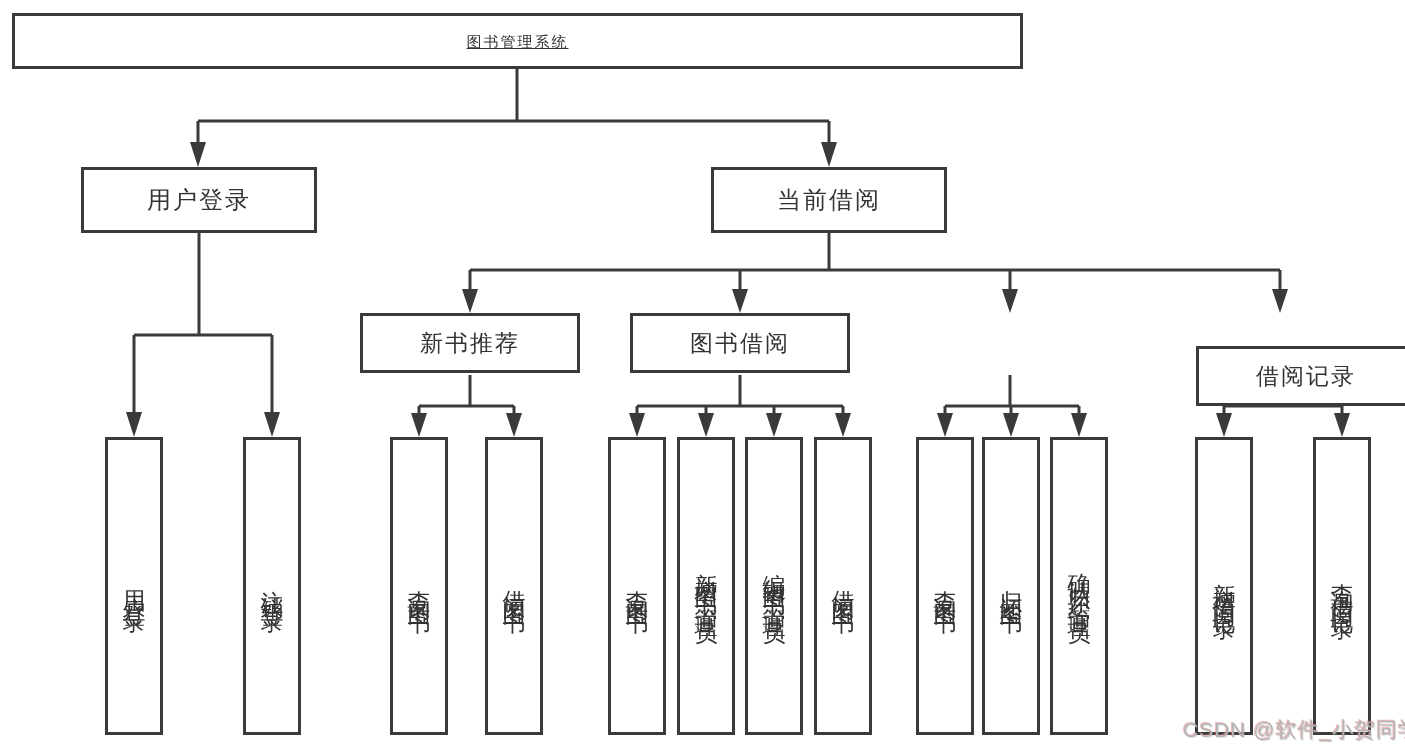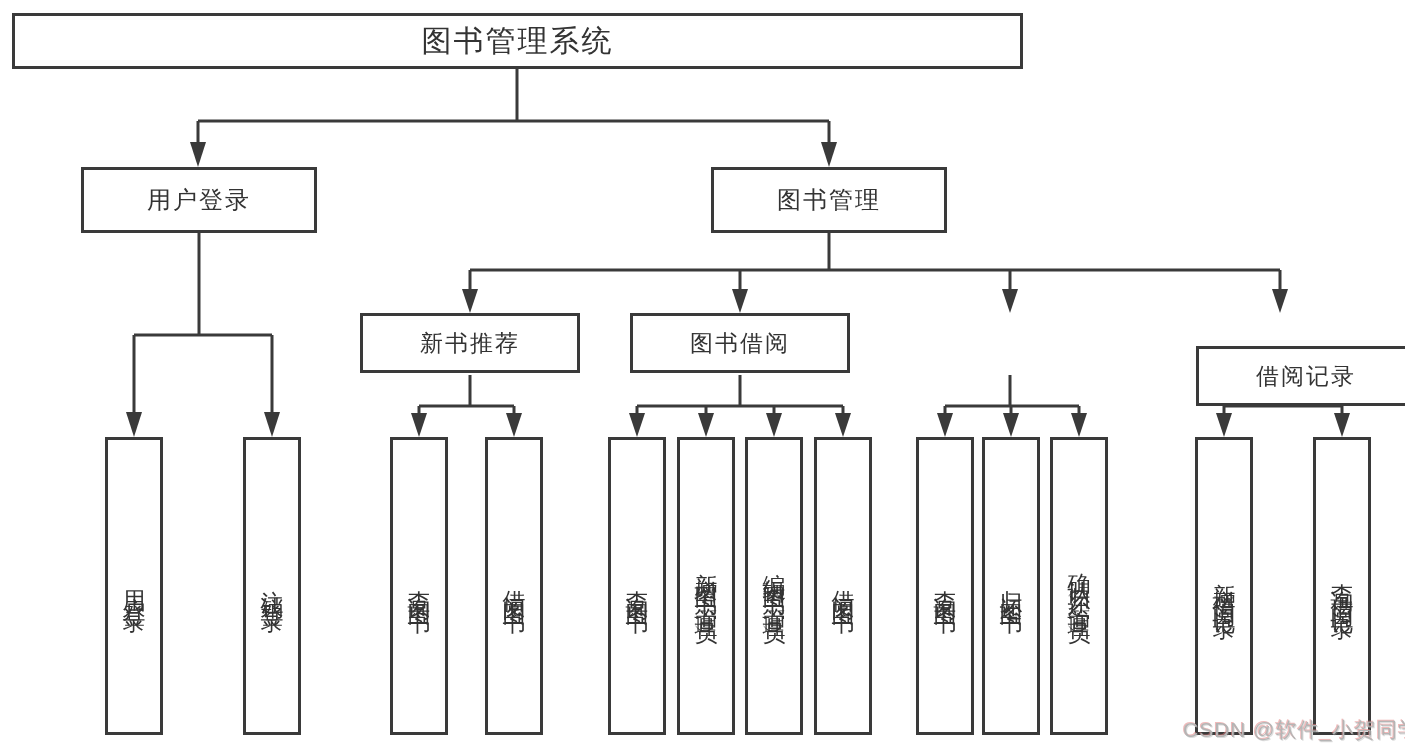--- a/index.html
+++ b/index.html
@@ -32,21 +32,22 @@
     justify-content: center;
     text-align: center;
     line-height: 1;
   }
   .node.h {
     font-size: 24px;
     letter-spacing: 2px;
   }
   .node.root {
     left: 12px; top: 13px; width: 1011px; height: 56px;
-    font-size: 30px;
+    font-size: 15px;
+    text-decoration: underline;
   }
   .node.lvl2 {
     top: 167px; width: 236px; height: 66px;
   }
   .node.lvl3 {
     top: 313px; width: 220px; height: 60px;
     font-size: 23px;
   }
   .node.leaf {
     top: 437px; width: 58px; height: 298px;
@@ -107,21 +108,21 @@
       <polygon points="1003,413 1019,413 1011,437"></polygon>
       <polygon points="1071,413 1087,413 1079,437"></polygon>
       <polygon points="1216,413 1232,413 1224,437"></polygon>
       <polygon points="1334,413 1350,413 1342,437"></polygon>
     </g>
   </svg>
 
   <div class="node root h">图书管理系统</div>
 
   <div class="node lvl2 h" style="left:81px;">用户登录</div>
-  <div class="node lvl2 h" style="left:711px;">图书管理</div>
+  <div class="node lvl2 h" style="left:711px;">当前借阅</div>
 
   <div class="node lvl3 h" style="left:360px;">新书推荐</div>
   <div class="node lvl3 h" style="left:630px;">图书借阅</div>
   <div class="node lvl3 h" style="left:1196px;margin-top:33px;">借阅记录</div>
 
   <div class="node leaf" style="left:105px;">用户登录</div>
   <div class="node leaf" style="left:243px;">注销登录</div>
 
   <div class="node leaf" style="left:390px;">查询图书</div>
   <div class="node leaf" style="left:485px;">借阅图书</div>

